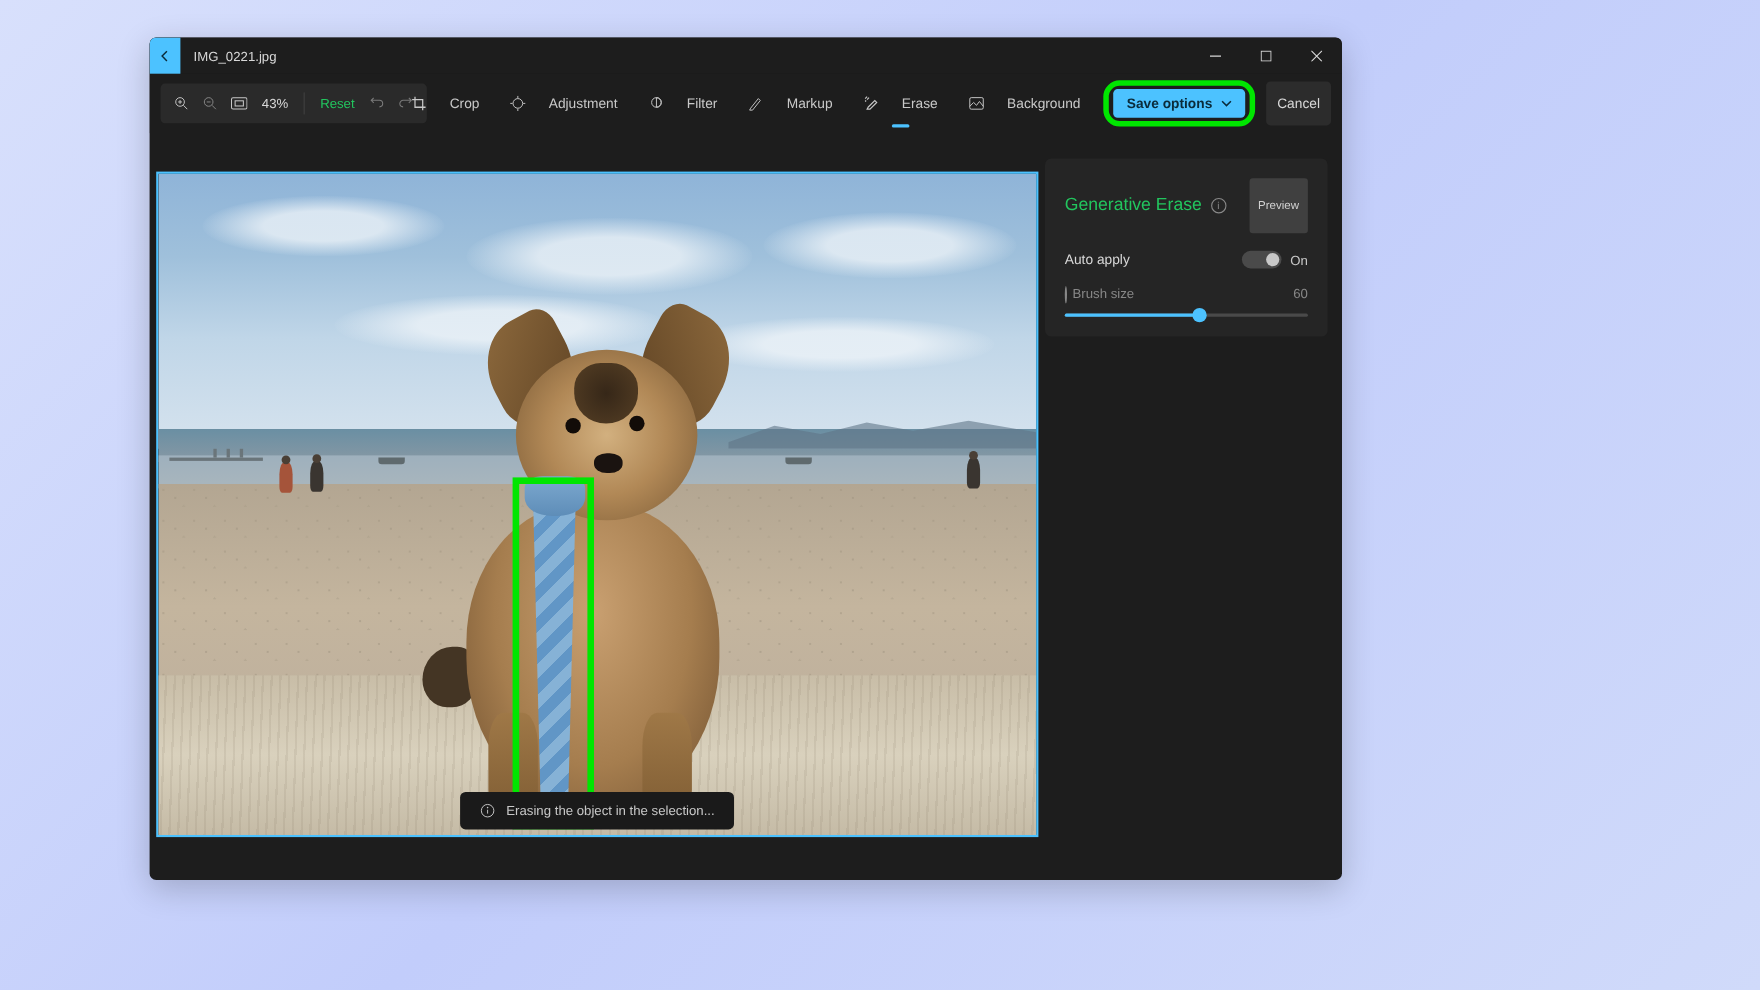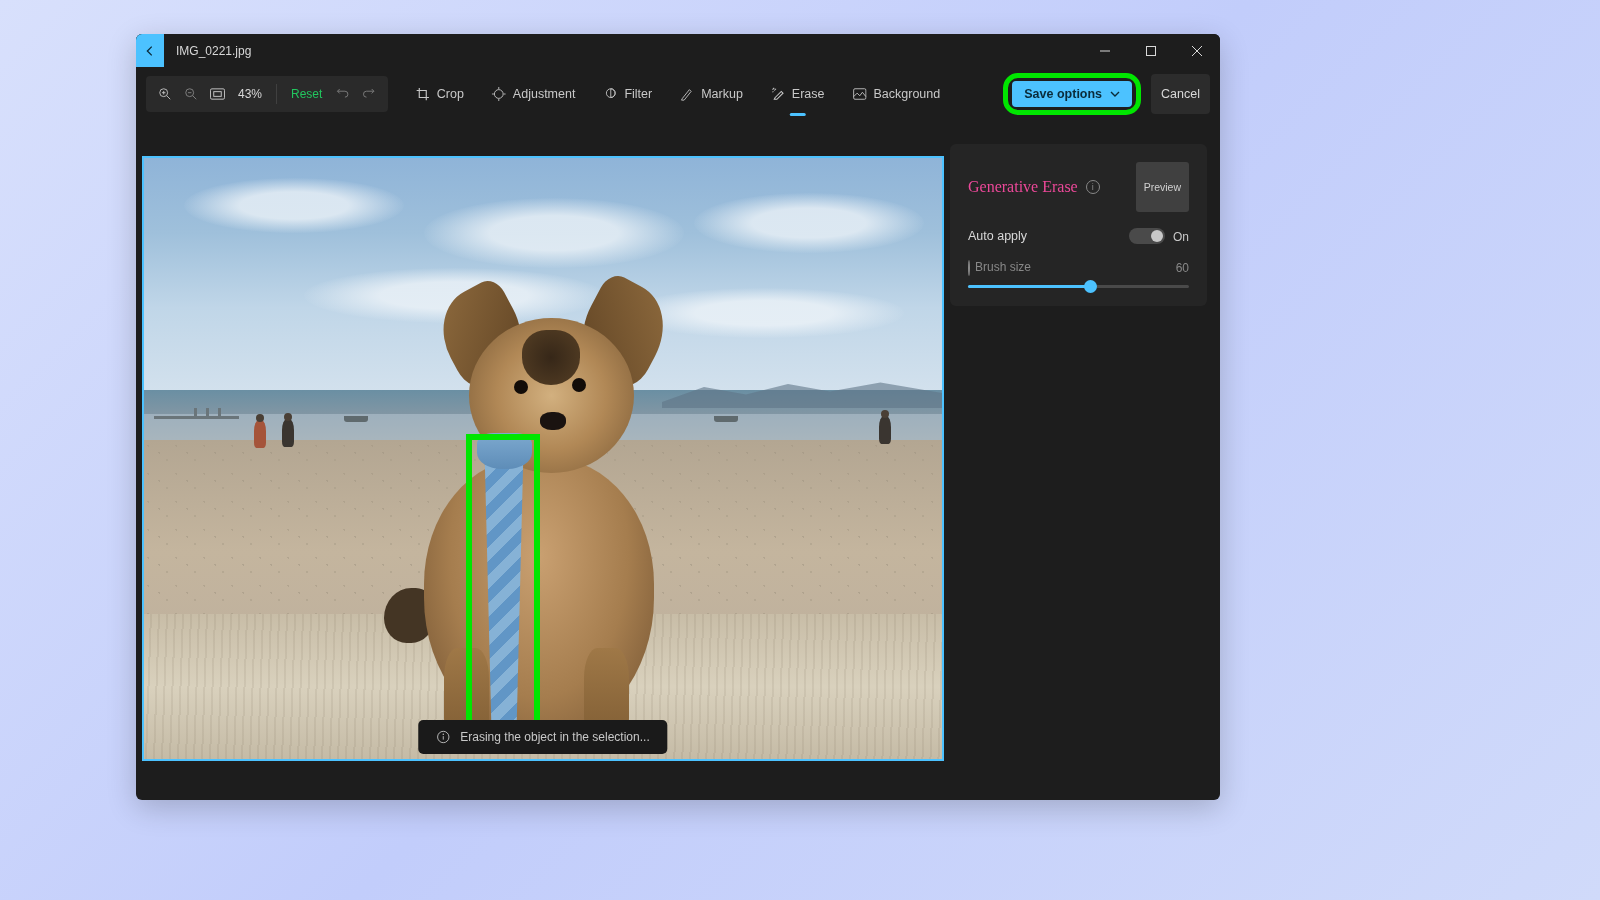--- a/index.html
+++ b/index.html
@@ -11,21 +11,21 @@
   .win-controls { margin-left:auto; display:flex; }
   .win-ctrl { width:46px; display:flex; align-items:center; justify-content:center; color:#d8d8d8; font-size:10px; }
   .toolbar-row { height:54px; background:#1d1d1d; display:flex; align-items:center; padding:0 10px; }
   .tool-group-left { display:flex; align-items:center; gap:4px; background:#2a2a2a; border-radius:4px; padding:4px 8px; height:36px; }
   .zoom-btn { width:22px; height:22px; color:#c8c8c8; display:flex; align-items:center; justify-content:center; font-size:14px; }
   .zoom-pct { color:#d8d8d8; font-size:12px; padding:0 6px; }
   .divider-v { width:1px; height:20px; background:#404040; margin:0 4px; }
   .reset-btn { color:#22c55e; font-size:12px; padding:0 6px; }
   .undo-redo { color:#888; font-size:13px; width:22px; text-align:center; }
   .tool-tabs { position:absolute; left:50%; transform:translateX(-50%); display:flex; gap:8px; height:36px; align-items:center; }
-  .tab { display:flex; align-items:center; gap:7px; padding:6px 10px; color:#c8c8c8; font-size:12.5px; border-radius:4px; position:relative; }
+  .tab { display:flex; align-items:center; gap:21px; padding:6px 10px; color:#c8c8c8; font-size:12.5px; border-radius:4px; position:relative; }
   .tab .ic { width:14px; height:14px; display:flex; align-items:center; justify-content:center; font-size:14px; }
   .tab.active::after { content:""; position:absolute; bottom:-9px; left:50%; transform:translateX(-50%); width:16px; height:3px; background:#4cc2ff; border-radius:2px; }
   .right-actions { margin-left:auto; display:flex; gap:10px; align-items:center; }
   .save-wrap { border:5px solid #00e600; border-radius:15px; padding:3px 4px;font-weight:bold; }
   .save-btn { background:#4cc2ff; color:#0a2b3a; font-size:12.5px; padding:6px 12px; border-radius:4px; display:flex; align-items:center; gap:8px; }
   .cancel-btn { color:#d8d8d8; font-size:12.5px; padding:13px 10px; background:#2c2c2c; border-radius:4px; }
   .canvas-area { position:absolute; left:0; right:270px; top:87px; bottom:0; display:flex; align-items:flex-start; justify-content:center; padding:35px 0; }
   .image { width:802px; height:605px; border:2px solid #4cc2ff; position:relative; overflow:hidden; }
   .sky { position:absolute; left:0; right:0; top:0; height:250px; background:linear-gradient(to bottom,#8fb4d8 0%,#9fc0db 30%,#c0d6e8 60%,#d6e3ee 100%); }
   .cloud { position:absolute; background:radial-gradient(ellipse at center,#f0f5f9 35%,transparent 72%); border-radius:50%; opacity:0.75; }
@@ -48,27 +48,27 @@
   .dog-leg-r { position:absolute; left:440px; top:490px; width:45px; height:100px; background:linear-gradient(#9f7847,#7e5c33); border-radius:30%; }
   .tail { position:absolute; left:240px; top:430px; width:50px; height:55px; background:#443524; border-radius:60% 40% 50% 50%; }
   .person { position:absolute; width:12px; height:28px; background:#3a3530; border-radius:40% 40% 20% 20%; }
   .person::before { content:""; position:absolute; left:2px; top:-6px; width:8px; height:8px; background:#4a3f35; border-radius:50%; }
   .tie-highlight { position:absolute; border:6px solid #00e600; }
   .tie { position:absolute; left:328px; top:278px; width:64px; height:308px; background:repeating-linear-gradient(135deg,#6196c6 0 10px,#86b2d6 10px 20px); clip-path:polygon(35% 0%,65% 0%,80% 8%,70% 92%,50% 100%,30% 92%,20% 8%); }
   .tie-knot { position:absolute; left:333px; top:275px; width:55px; height:36px; background:linear-gradient(#7da9cf,#5e8db8); border-radius:30% 30% 45% 45%; }
   .status-toast { position:absolute; left:50%; transform:translateX(-50%); bottom:5px; background:#1a1a1a; border-radius:5px; padding:10px 18px; color:#c8c8c8; font-size:12px; display:flex; align-items:center; gap:10px; }
   .side-panel { position:absolute; right:13px; top:110px; width:257px; background:#252525; border-radius:6px; padding:18px; }
   .panel-title-row { display:flex; align-items:center; gap:8px; margin-bottom:16px; }
-  .panel-title { color:#ec4899; font-size:16px;font-family:Liberation Serif, serif; }
+  .panel-title { color:#22c55e; font-size:16px; }
   .info-ic { width:14px; height:14px; border:1px solid #888; border-radius:50%; color:#888; font-size:9px; display:flex; align-items:center; justify-content:center; }
   .preview-badge { margin-left:auto; background:#404040; color:#d0d0d0; font-size:10.5px; padding:19px 8px; border-radius:3px; }
   .option-row { display:flex; align-items:center; justify-content:space-between; color:#d8d8d8; font-size:12.5px; margin-bottom:16px;margin-top:16px; }
   .toggle { width:36px; height:16px; background:#4a4a4a; border-radius:9px; position:relative; }
   .toggle::after { content:""; position:absolute; right:2px; top:2px; width:12px; height:12px; background:#c8c8c8; border-radius:50%; }
-  .brush-row { display:flex; align-items:flex-end; justify-content:space-between; color:#888; font-size:12px; margin-bottom:10px;gap:40px; }
+  .brush-row { display:flex; align-items:flex-start; justify-content:space-between; color:#888; font-size:12px; margin-bottom:10px;gap:40px; }
   .brush-ic { width:12px; height:12px; border:1.5px solid #888; border-radius:50%; margin-right:5px; vertical-align:middle; }
   .slider { height:3px; background:#4a4a4a; border-radius:2px; position:relative; }
   .slider-fill { position:absolute; left:0; top:0; height:3px; background:#4cc2ff; border-radius:2px; }
   .slider-thumb { position:absolute; top:-5px; width:13px; height:13px; background:#4cc2ff; border-radius:50%; }
   .pier { position:absolute; top:258px; left:10px; width:85px; height:3px; background:#6a757a; }
   .pier::before { content:""; position:absolute; left:40px; top:-8px; width:3px; height:8px; background:#6a757a; box-shadow:12px 0 #6a757a,24px 0 #6a757a; }
   .ship { position:absolute; width:24px; height:6px; background:#5f6a6e; border-radius:0 0 3px 3px; }
 </style>
 </head>
 <body>

